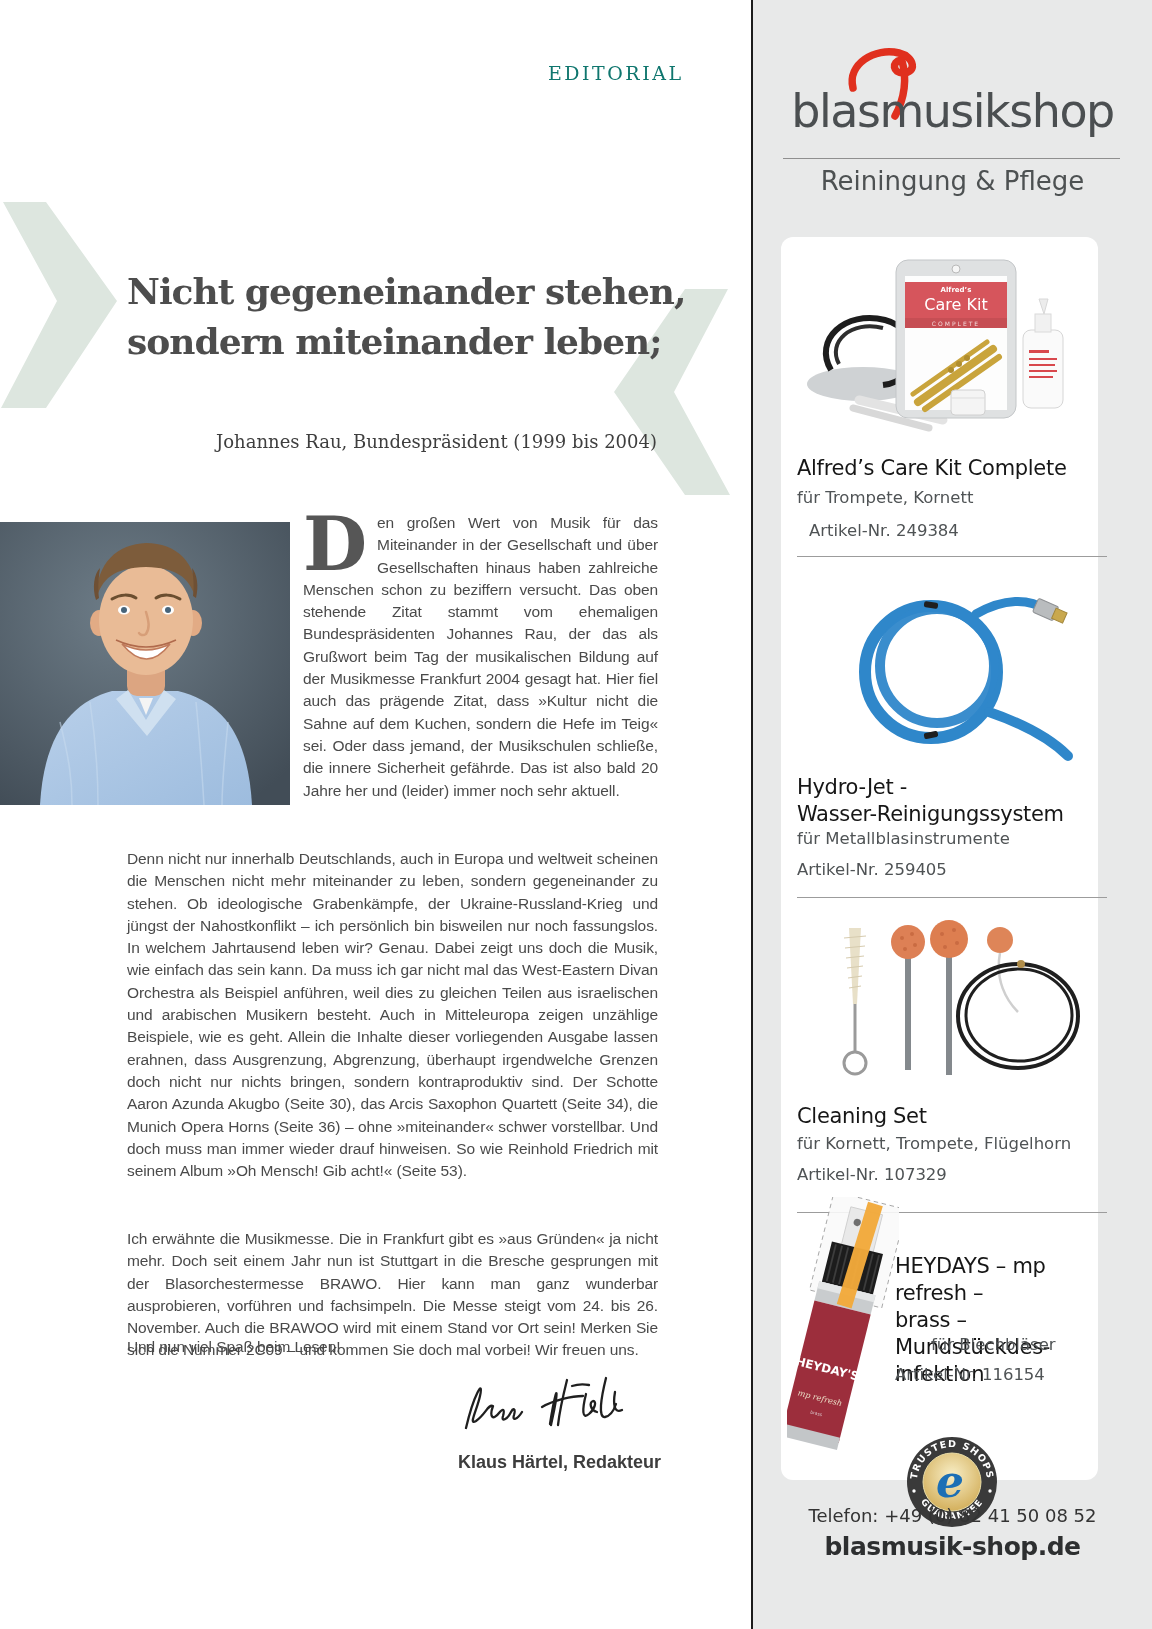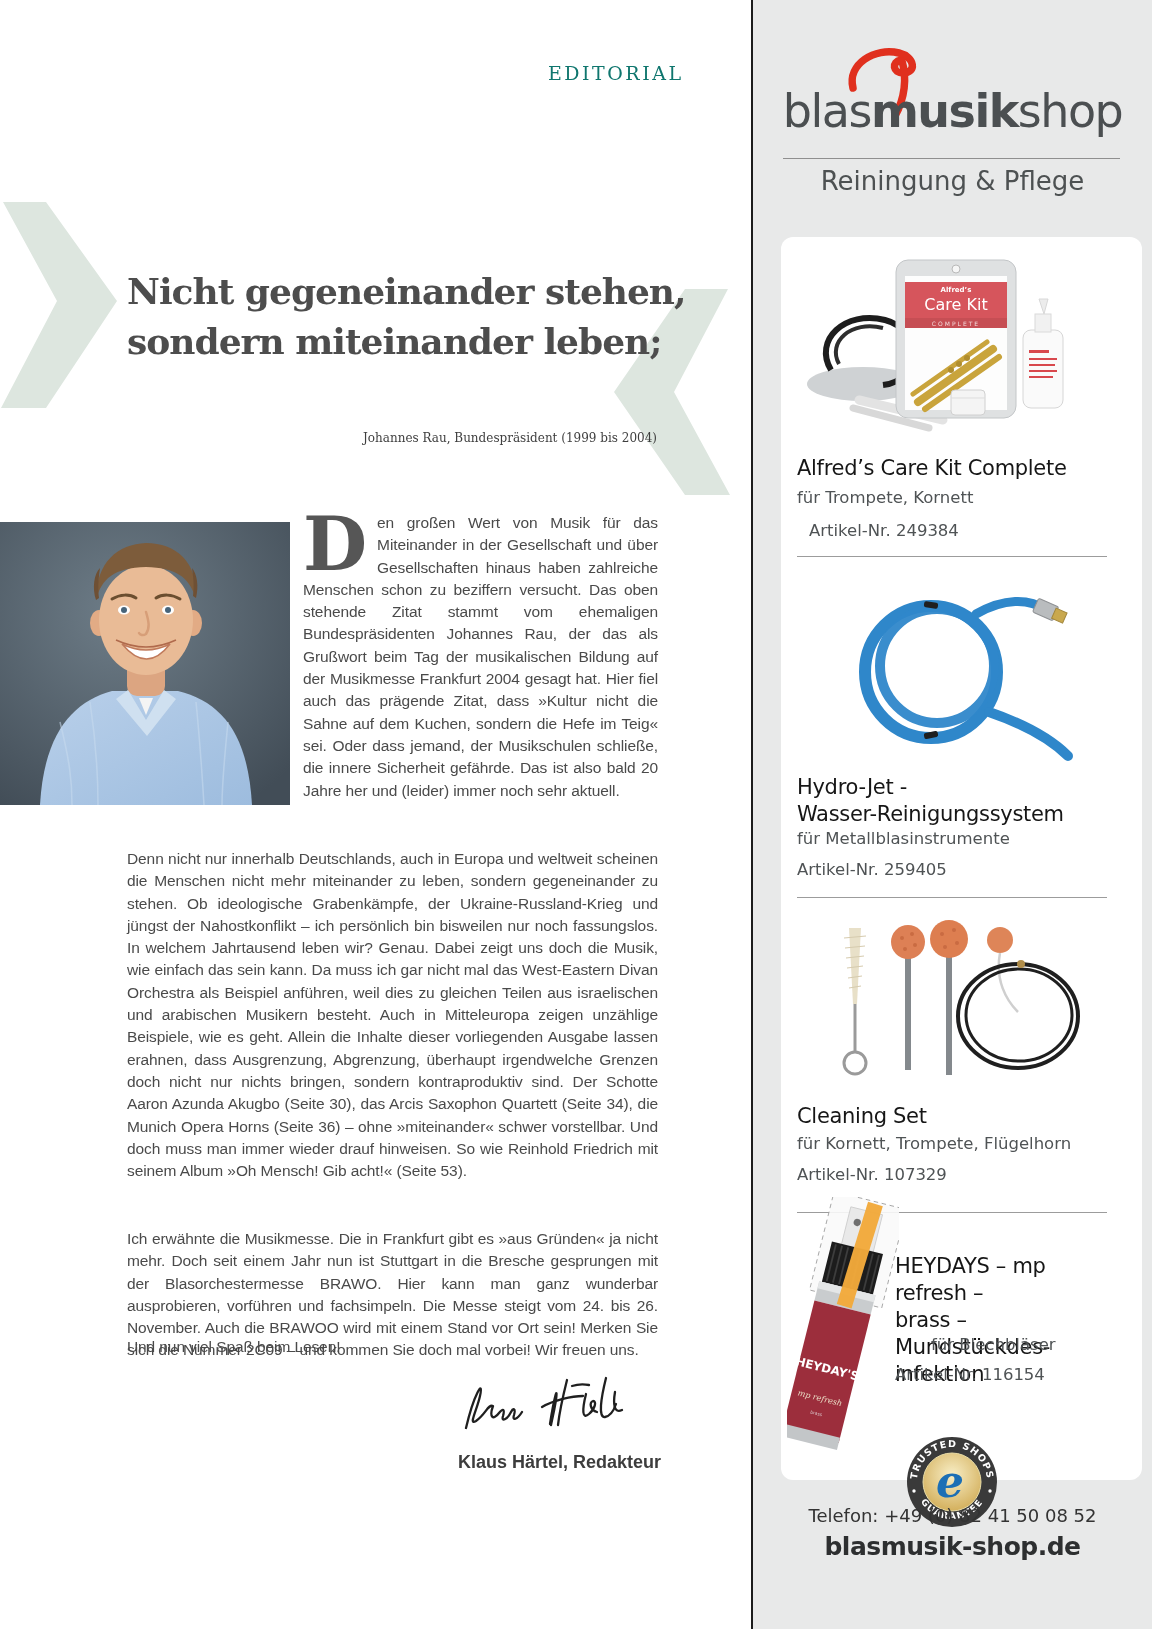--- a/index.html
+++ b/index.html
@@ -6,36 +6,36 @@
   .page{position:relative;width:1152px;height:1629px;background:#ffffff;overflow:hidden;
         font-family:"Liberation Sans",sans-serif;color:#464646;}
   .abs{position:absolute;}
   
   .chev{position:absolute;background:#dde6df;}
   
   .kicker{font-family:"DejaVu Serif",serif;font-size:19px;letter-spacing:2.5px;color:#0f766e;}
   
   .headline{font-family:"DejaVu Serif",serif;font-weight:700;font-size:36px;line-height:50px;
             letter-spacing:-1px;color:#4d4d4d;white-space:nowrap;}
-  .attribution{font-family:"DejaVu Serif",serif;font-size:12px;color:#3e3e3e;}
+  .attribution{font-family:"DejaVu Serif",serif;font-size:18px;color:#3e3e3e;}
   
   .body-par{font-size:15.5px;line-height:22.3px;text-align:justify;color:#4a4a4a;letter-spacing:-0.1px;}
   .dropcap{float:left;font-family:"DejaVu Serif",serif;font-weight:700;font-size:74px;line-height:58px;
            padding:3px 10px 0 0;color:#565656;}
   .sig-caption{font-size:18px;color:#3d3d3d;}
   
   .rule-v{position:absolute;left:751px;top:0;width:2px;height:1629px;background:#1c1c1c;}
   .sidebar{position:absolute;left:753px;top:0;width:399px;height:1629px;background:#e8e9e9;}
   .logo-text{position:absolute;left:0;top:84px;width:100%;text-align:center;
              font-family:"DejaVu Sans",sans-serif;font-size:46px;letter-spacing:-1.5px;color:#4b4f51;}
-  .logo-text b{font-weight:700;}
+  .logo-text b{font-weight:400;}
   .logo-rule{position:absolute;left:30px;top:158px;width:337px;height:1px;background:#8f8f8f;}
   .category{position:absolute;left:0;top:166px;width:100%;text-align:center;
             font-family:"DejaVu Sans",sans-serif;font-size:26px;color:#4d5152;}
-  .card{position:absolute;left:28px;top:237px;width:317px;height:1243px;background:#ffffff;border-radius:12px;padding-left:44px;}
+  .card{position:absolute;left:28px;top:237px;width:317px;height:1243px;background:#ffffff;border-radius:12px;}
   .p-title{position:absolute;left:16px;width:310px;font-family:"DejaVu Sans",sans-serif;font-size:21px;
            line-height:27px;color:#161616;letter-spacing:-0.3px;white-space:pre-line;}
   .p-sub,.p-art{position:absolute;left:16px;width:310px;font-family:"DejaVu Sans",sans-serif;
            font-size:16.5px;color:#4f5355;}
   .divider{position:absolute;left:16px;width:310px;height:1px;background:#9c9c9c;}
   .footer-domain{position:absolute;left:0;top:1532px;width:100%;text-align:center;
            font-family:"DejaVu Sans",sans-serif;font-weight:700;font-size:25px;letter-spacing:-0.5px;color:#2d2f30;}
   .footer-phone{position:absolute;left:0;top:1505px;width:100%;text-align:center;
            font-family:"DejaVu Sans",sans-serif;font-size:18px;color:#333333;}
 </style>

